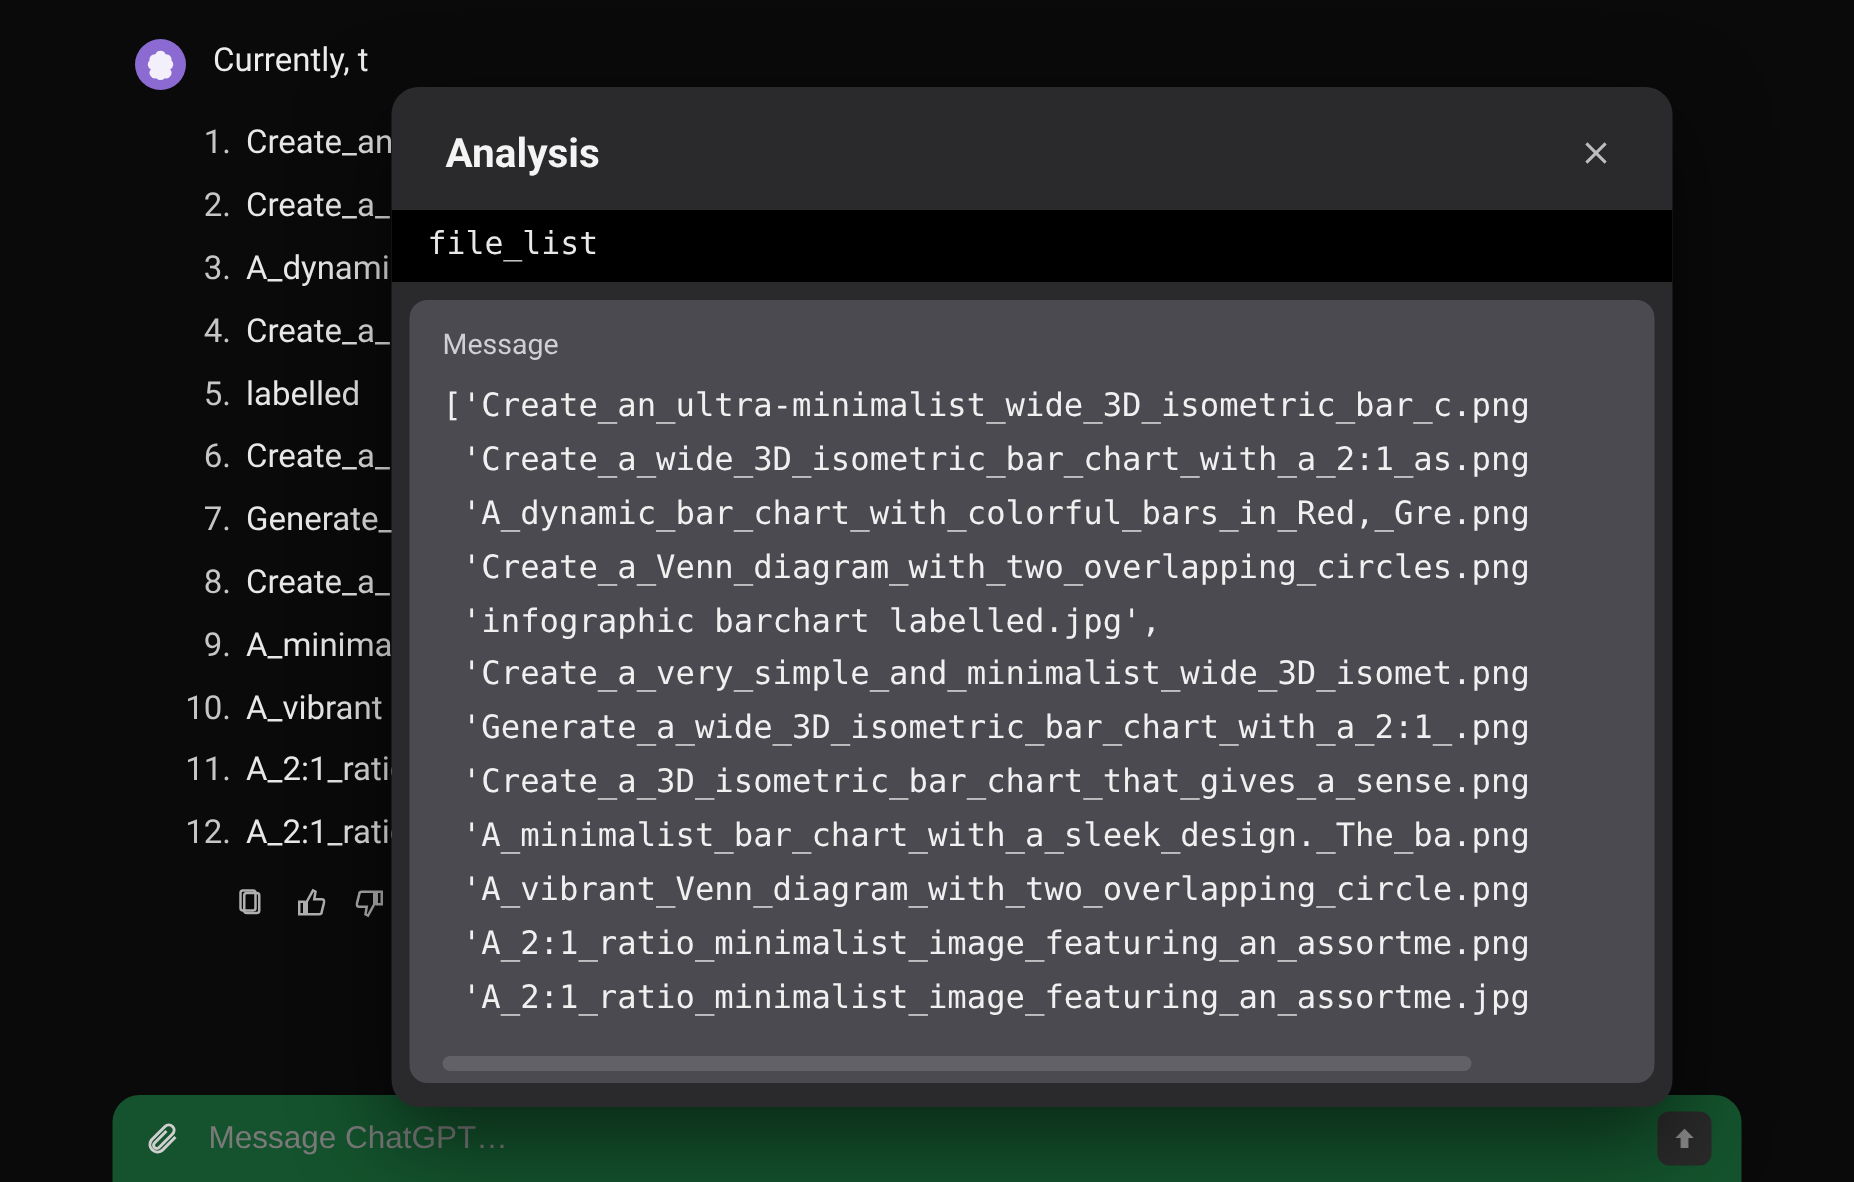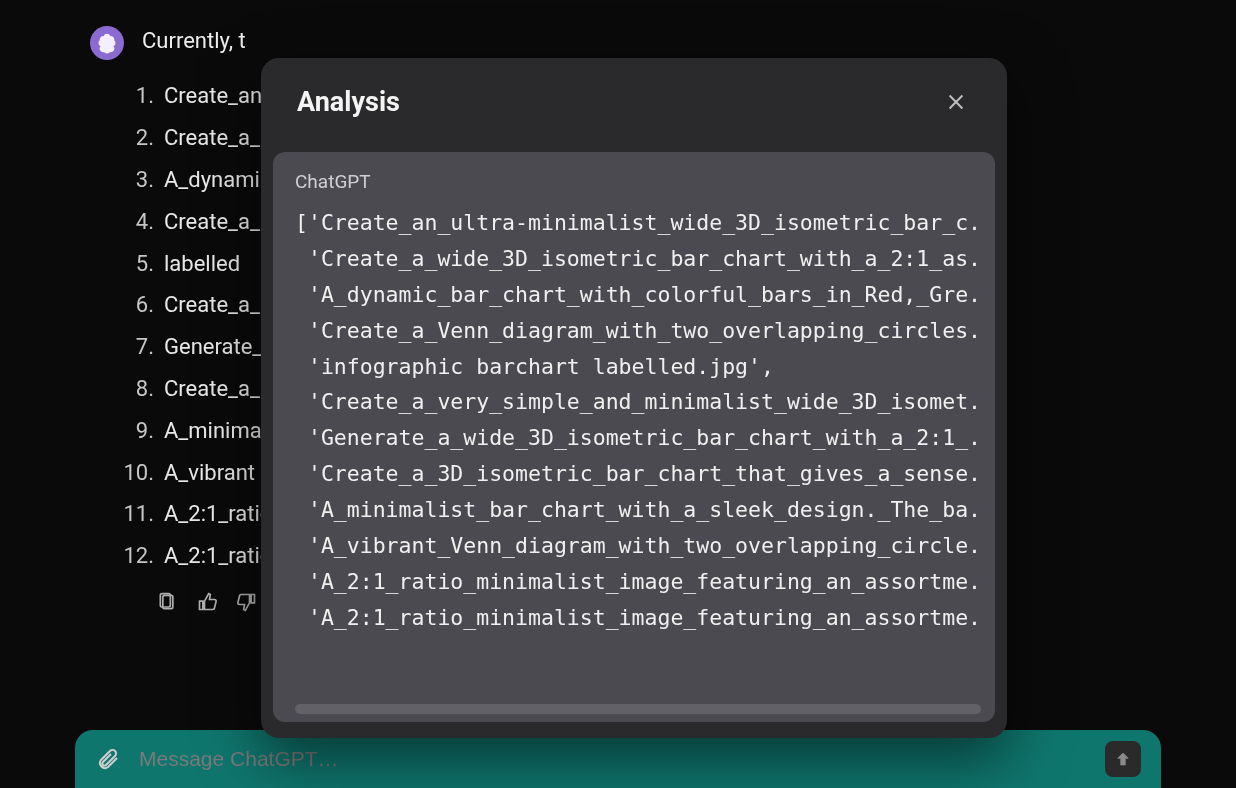--- a/index.html
+++ b/index.html
@@ -82,21 +82,21 @@
     color: #b0b0b0;
     cursor: pointer;
   }
   .action-btn svg { width: 20px; height: 20px; stroke: currentColor; fill: none; stroke-width: 2; }
 
   
   .compose {
     position: absolute;
     left: 75px; right: 75px; bottom: 0;
     height: 58px;
-    background: #0f766e;
+    background: #14532d;
     border-radius: 18px 18px 0 0;
     display: flex;
     align-items: center;
     padding: 0 20px;
     gap: 18px;
   }
   .attach {
     width: 26px; height: 26px;
     color: #cfcfcf;
     display:flex; align-items:center; justify-content:center;
@@ -117,21 +117,21 @@
     background: #2a2a2a;
     display: flex; align-items: center; justify-content: center;
     color: #8a8a8a;
   }
   .send svg { width: 18px; height: 18px; stroke: currentColor; fill: currentColor; }
 
   
   .modal {
     position: absolute;
     left: 261px; top: 58px;
-    width: 746px;
+    width: 854px;
     height: 680px;
     background: #2a2a2c;
     border-radius: 18px;
     box-shadow: 0 20px 60px rgba(0,0,0,0.55);
     display: flex;
     flex-direction: column;
     overflow: hidden;
   }
   .modal-header {
     display: flex;
@@ -282,22 +282,23 @@
 
 <div class="modal">
   <div class="modal-header">
     <div class="modal-title">Analysis</div>
     <div class="close-btn">
       <svg viewBox="0 0 24 24">
           <path d="M5 5l14 14M19 5L5 19"></path>
         </svg>
     </div>
   </div>
+  <div class="code-block">file_list</div>
   <div class="result-box">
-    <div class="result-label">ChatGPT</div>
+    <div class="result-label">Message</div>
     <pre class="result-pre" id="result-output">['Create_an_ultra-minimalist_wide_3D_isometric_bar_c.png
  'Create_a_wide_3D_isometric_bar_chart_with_a_2:1_as.png
  'A_dynamic_bar_chart_with_colorful_bars_in_Red,_Gre.png
  'Create_a_Venn_diagram_with_two_overlapping_circles.png
  'infographic barchart labelled.jpg',
  'Create_a_very_simple_and_minimalist_wide_3D_isomet.png
  'Generate_a_wide_3D_isometric_bar_chart_with_a_2:1_.png
  'Create_a_3D_isometric_bar_chart_that_gives_a_sense.png
  'A_minimalist_bar_chart_with_a_sleek_design._The_ba.png
  'A_vibrant_Venn_diagram_with_two_overlapping_circle.png

